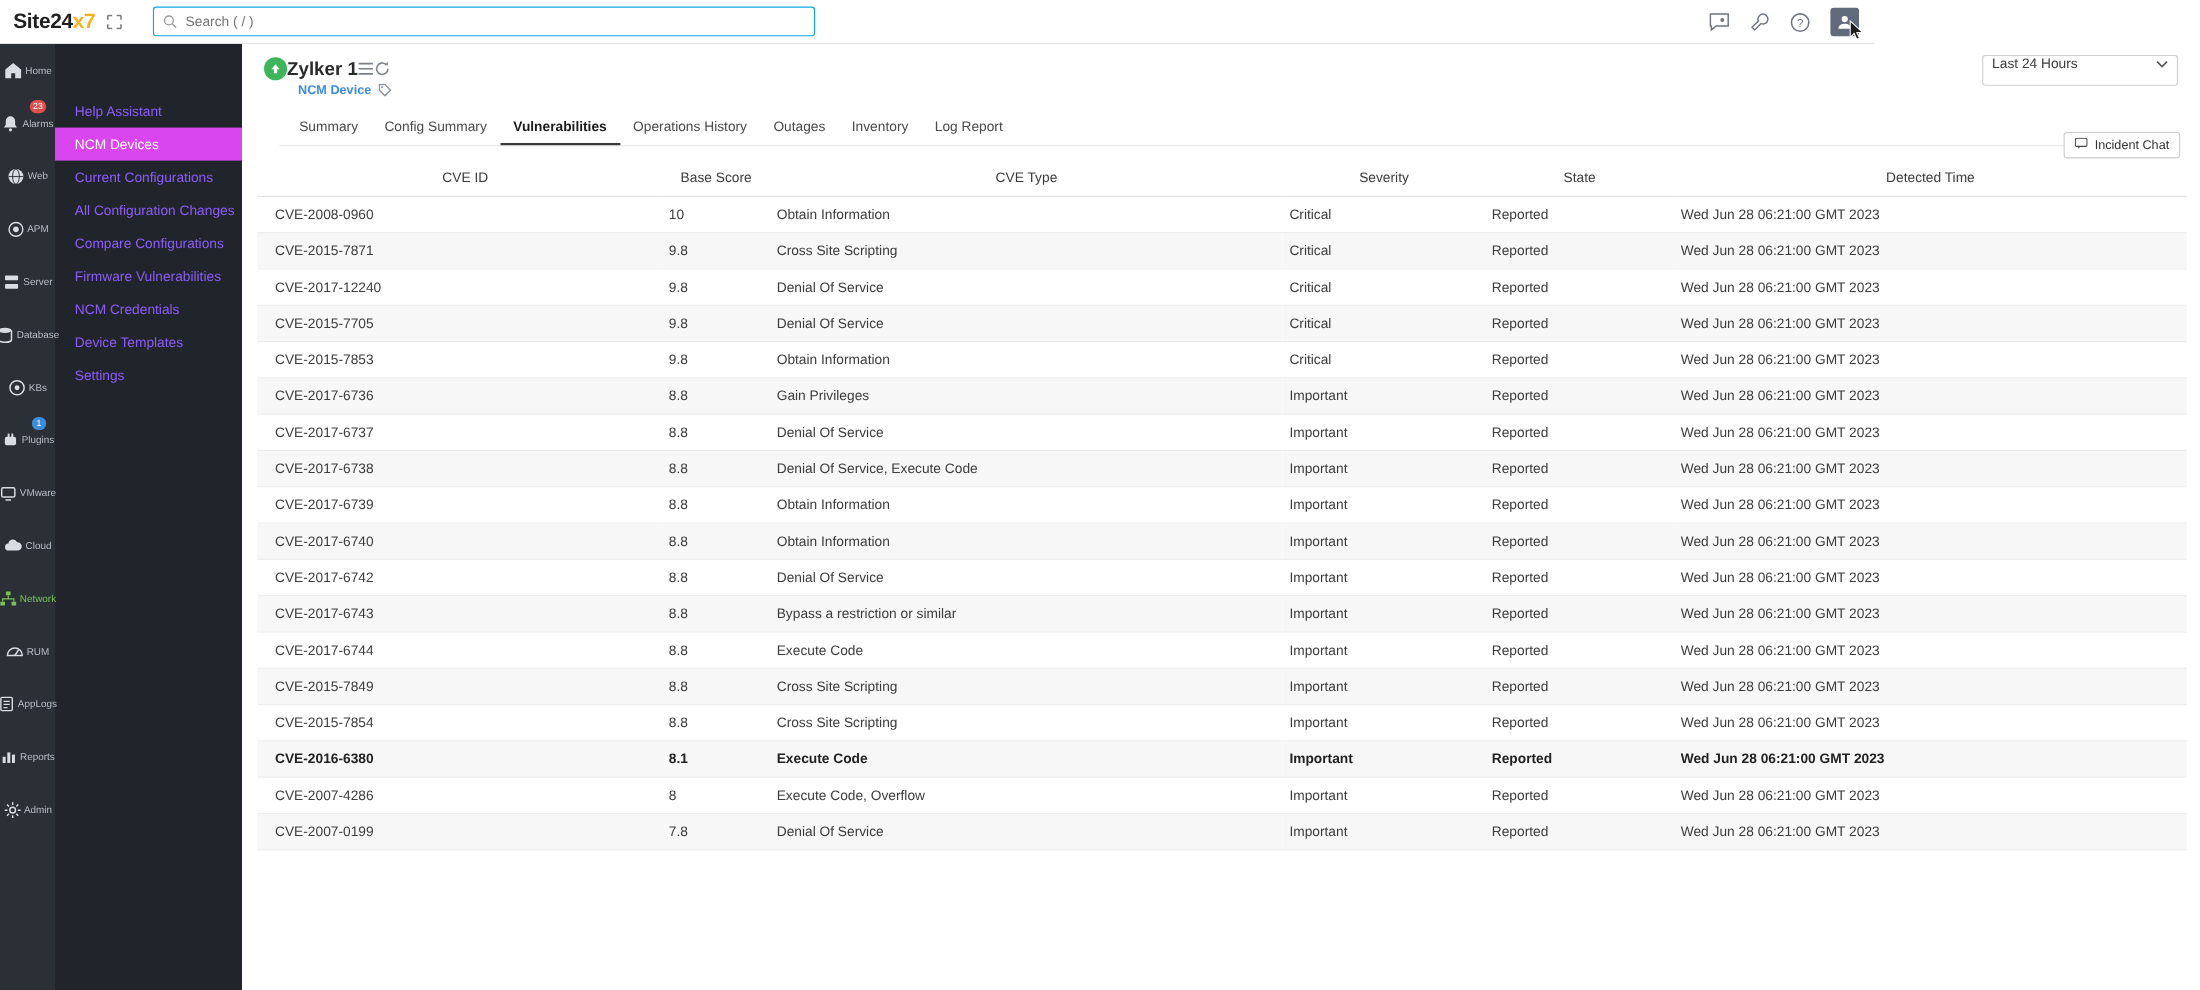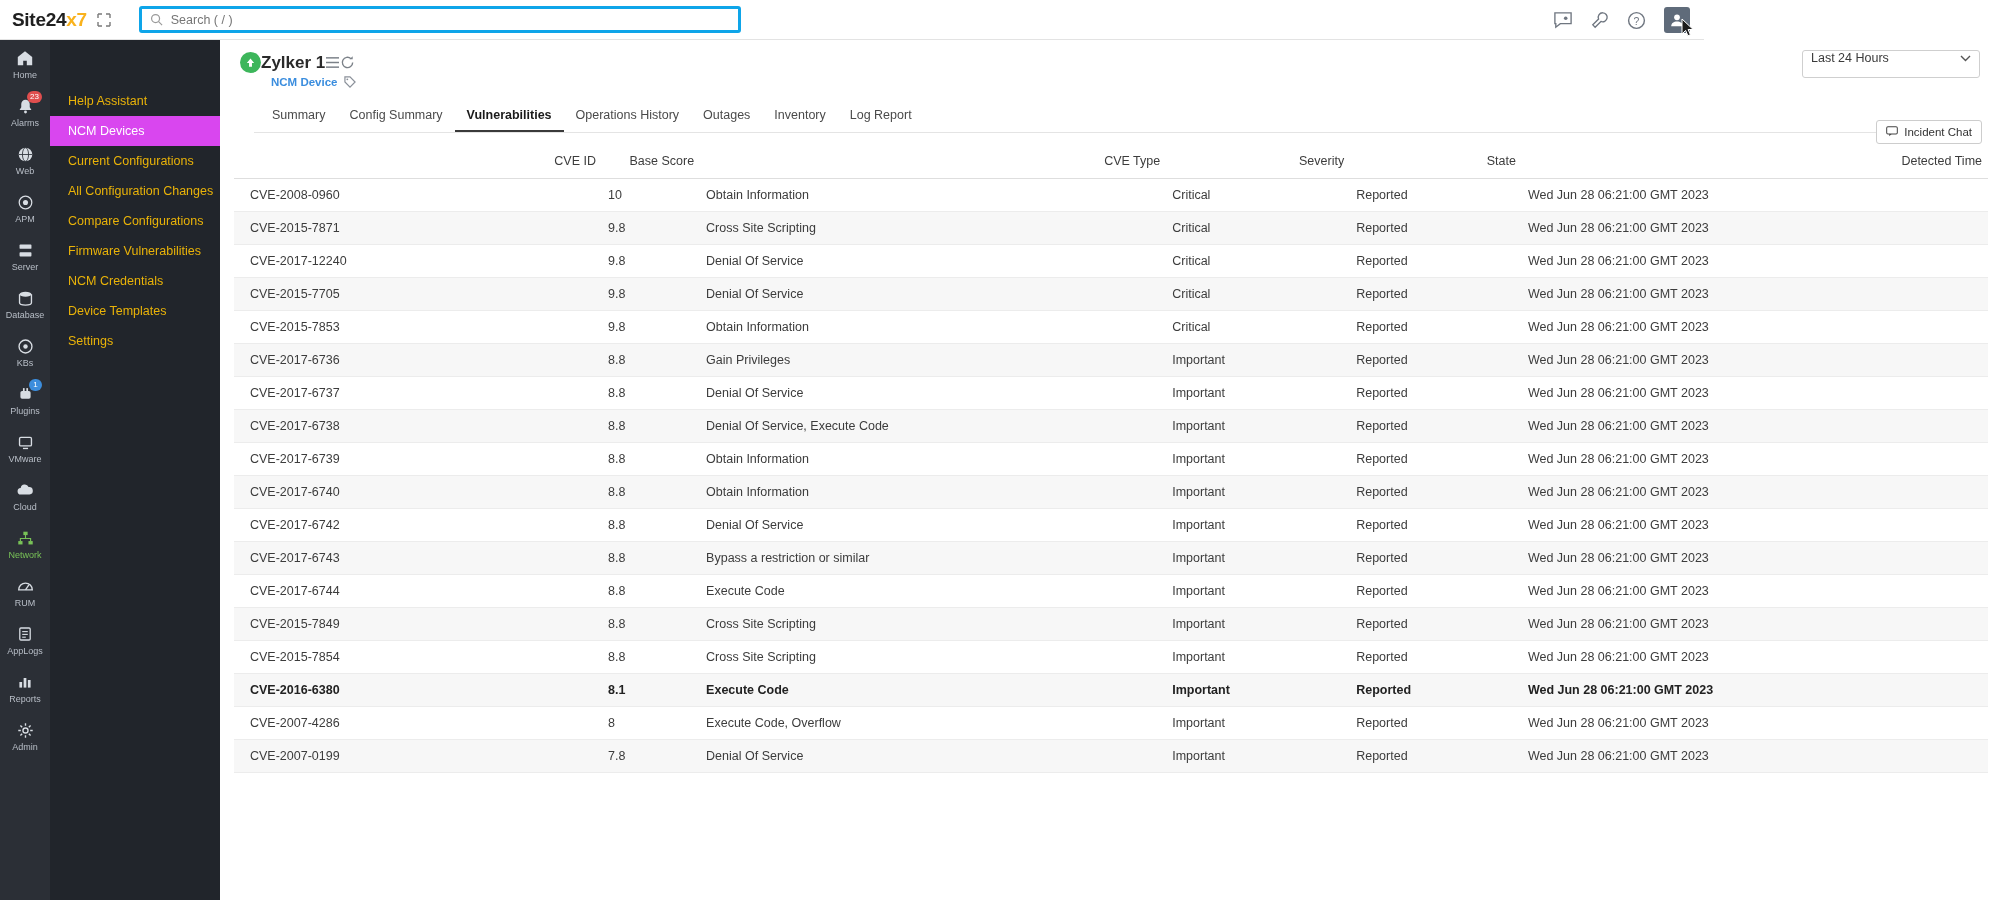--- a/index.html
+++ b/index.html
@@ -20,21 +20,21 @@
     font-size: 19px; font-weight: bold; color: #202020;
     margin-left: 12px; letter-spacing: -0.3px;
   }
   .logo .accent { color: #f9b21d; }
   .expand-icon {
     margin-left: 10px; color: #7a7a7a; font-size: 14px;
     display: inline-flex; align-items: center;
   }
   .searchbox {
     margin-left: 28px; width: 602px; height: 27px;
-    border: 3px solid #0ea5e9; border-radius: 3px;
+    border: 1px solid #0ea5e9; border-radius: 3px;
     display: flex; align-items: center; padding: 0 8px;
     background: #fff;
   }
   .searchbox .s-icon { color: #9a9a9a; margin-right: 8px; display:flex; }
   .searchbox input {
     border: 0; outline: 0; font-size: 12.5px; color: #555;
     width: 100%; font-family: "Liberation Sans", sans-serif;
     background: transparent;
   }
   .topright {
@@ -47,41 +47,41 @@
     display: flex; align-items: center; justify-content: center; color: #fff;
   }
   .cursor-arrow { position: absolute; right: 7px; top: 18px; z-index: 60; }
 
   
   .rail {
     position: absolute; top: 40px; left: 0; width: 50px; height: 860px;
     background: #2b2f36; color: #c7ccd4; z-index: 20;
   }
   .rail-item {
-    height: 48px; display: flex; flex-direction: column; align-items: center;
+    height: 48px; display: flex; align-items: center;
     justify-content: center; gap: 2px; cursor: pointer; position: relative;
     font-size: 9px; color: #b9bfc8;
   }
   .rail-item.active { color: #78c257; }
   .rail-item .glyph { display: flex; align-items: center; justify-content: center; height: 20px; }
   .rail-badge {
     position: absolute; top: 3px; right: 8px; background: #e04e4e; color: #fff;
     border-radius: 8px; font-size: 8px; padding: 1px 3px; min-width: 13px;
     text-align: center; line-height: 10px;
   }
   .rail-badge.blue { background: #3c8ddc; }
 
   
   .subnav {
     position: absolute; top: 40px; left: 50px; width: 170px; height: 860px;
     background: #21252b; z-index: 18; padding-top: 46px;
   }
   .subnav-item {
     height: 30px; display: flex; align-items: center; padding-left: 18px;
-    font-size: 12.5px; color: #eab308; cursor: pointer;
+    font-size: 12.5px; color: #8b5cf6; cursor: pointer;
   }
   .subnav-item.selected { background: #d946ef; color: #ffffff; }
   .subnav-top {
     position: absolute; top: 40px; left: 50px; width: 170px; height: 46px;
     background: #21252b; display: flex; align-items: center; gap: 0;
   }
   .mini-tab {
     width: 56px; height: 46px; display: flex; flex-direction: column;
     align-items: center; justify-content: center; gap: 3px;
     font-size: 9px; color: #c0c6cd; cursor: pointer;
@@ -129,21 +129,21 @@
     position: absolute; right: 18px; top: 80px; height: 24px;
     border: 1px solid #cdcdcd; border-radius: 3px; background: #fff;
     display: flex; align-items: center; gap: 6px; padding: 0 9px;
     font-size: 11.5px; color: #333; cursor: pointer;
   }
 
   
   .table-wrap { margin-top: 12px; width: 1780px; }
   table { border-collapse: collapse; width: 1754px; margin-left: 14px; table-layout: fixed; }
   th {
-    text-align: right; font-size: 12.5px; color: #3c3c3c; font-weight: normal;
+    text-align: center; font-size: 12.5px; color: #3c3c3c; font-weight: normal;
     padding: 9px 6px 10px 6px; border-bottom: 1px solid #dedede; background: #fff;
   }
   td {
     font-size: 12.5px; color: #3c3c3c; padding: 9px 6px; border-bottom: 1px solid #ececec;
     white-space: nowrap; overflow: hidden; text-overflow: ellipsis;
   }
   tbody tr:nth-child(even) { background: #f7f7f7; }
   tbody tr.highlight td { font-weight: bold; color: #222; }
   .c-cve { width: 300px; padding-left: 16px; }
   .c-score { width: 80px; }

